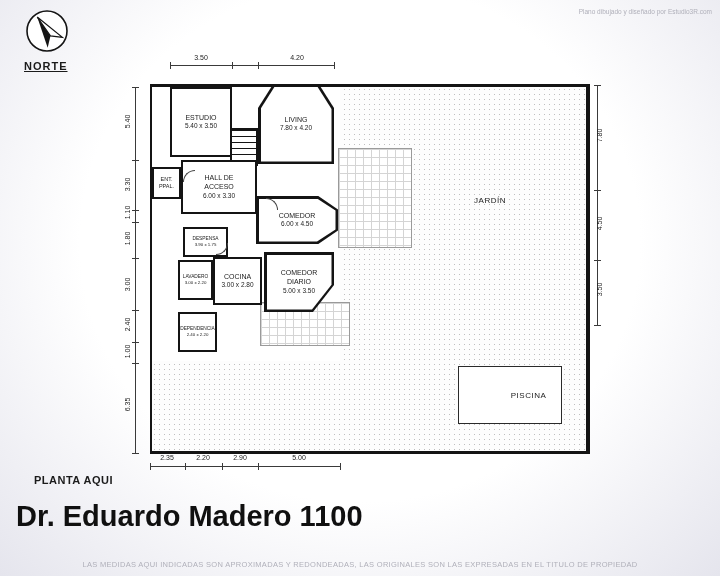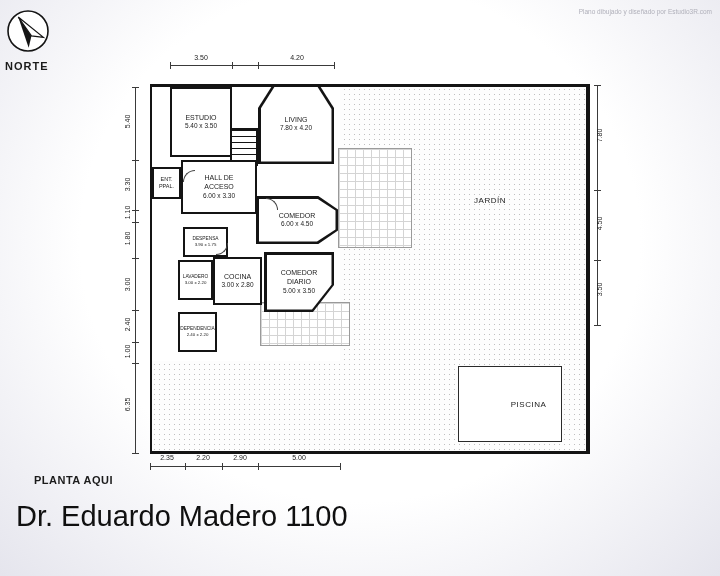--- a/index.html
+++ b/index.html
@@ -1,21 +1,21 @@
 <!DOCTYPE html>
 <html><head>
 <meta charset="utf-8">
 <style>
   * { margin:0; padding:0; box-sizing:border-box; }
   body { width:720px; height:576px; font-family:"Liberation Sans", sans-serif; }
   .page { position:relative; width:720px; height:576px; overflow:hidden;
           background: radial-gradient(ellipse at 50% 42%, #ffffff 55%, #dfdfe9 110%); color:#1b1b1b; }
 
   
-  .north { position:absolute; left:5px; top:8px; width:60px; }
+  .north { position:absolute; left:24px; top:8px; width:60px;text-decoration:underline; }
   .north-label { font-size:11px; font-weight:bold; letter-spacing:1px; margin-top:2px; }
 
   .credit { position:absolute; right:8px; top:8px; font-size:6.5px; color:#b0b0ba; }
 
   
   .plan { position:absolute; left:150px; top:84px; width:440px; height:370px; }
   .property { position:absolute; left:0; top:0; width:440px; height:370px; background-color:#fdfdfd;
               background-image: radial-gradient(#bfbfbf 0.6px, transparent 0.7px); background-size:5px 5px;
               border:solid #141414; border-width:3px 4px 3px 2px; }
   .house-bg { position:absolute; left:2px; top:3px; width:188px; height:274px; background:#fff; }
@@ -48,21 +48,21 @@
   
   .dimgrp { position:absolute; }
   .dline { position:absolute; background:#3a3a3a; }
   .tick { position:absolute; background:#3a3a3a; }
   .hlabel { position:absolute; font-size:7px; color:#222; text-align:center; }
   .vlabel { position:absolute; width:30px; font-size:7px; color:#222; text-align:center;
             transform:rotate(-90deg); }
 
   
   .plan-name { position:absolute; left:34px; top:474px; font-size:11px; font-weight:600; letter-spacing:0.5px; }
-  .big-title { position:absolute; left:16px; top:500px; font-size:29px; font-weight:400; color:#101010;text-align:right; }
+  .big-title { position:absolute; left:16px; top:500px; font-size:29px; font-weight:700; color:#101010;text-align:right; }
   .disclaimer { position:absolute; left:0; right:0; top:560px; text-align:center; font-size:7.5px;
                 color:#b0b0ba; letter-spacing:0.3px; }
 </style>
 </head>
 <body>
 
 <div class="page">
 
   <div class="north">
     <svg width="46" height="46" viewBox="0 0 46 46">
@@ -145,21 +145,21 @@
         <span class="rname" style="max-width:48px;">COMEDOR DIARIO</span>
         <span class="rdims">5.00 x 3.50</span>
       </div>
     </div>
 
     <div class="arc" style="left:33px; top:86px;"></div>
     <div class="arc" style="left:116px; top:114px; transform:rotate(90deg);"></div>
     <div class="arc" style="left:66px; top:159px; transform:rotate(180deg);"></div>
 
     <div class="area-label" style="left:300px; top:112px; width:80px;">JARDÍN</div>
-    <div class="pool" style="left:308px; top:282px; width:104px; height:76px;padding-left:37px;">
+    <div class="pool" style="left:308px; top:282px; width:104px; height:58px;padding-left:37px;">
       <span class="area-label" style="position:static;">PISCINA</span>
     </div>
   </div>
 
   <div class="dimgrp" style="left:150px; top:54px; width:200px; height:16px;">
     <div class="dline" style="left:20px; top:11px; width:164px; height:1px;"></div>
     <div class="tick" style="left:20px; top:8px; width:1px; height:7px;"></div>
     <div class="tick" style="left:82px; top:8px; width:1px; height:7px;"></div>
     <div class="tick" style="left:108px; top:8px; width:1px; height:7px;"></div>
     <div class="tick" style="left:184px; top:8px; width:1px; height:7px;"></div>
@@ -207,14 +207,15 @@
     <div class="tick" style="left:110px; top:9px; width:1px; height:7px;"></div>
     <div class="tick" style="left:192px; top:9px; width:1px; height:7px;"></div>
     <span class="hlabel" style="left:0; top:0; width:38px;">2.35</span>
     <span class="hlabel" style="left:36px; top:0; width:38px;">2.20</span>
     <span class="hlabel" style="left:73px; top:0; width:38px;">2.90</span>
     <span class="hlabel" style="left:130px; top:0; width:42px;">5.00</span>
   </div>
 
   <div class="plan-name">PLANTA AQUI</div>
   <div class="big-title">Dr. Eduardo Madero 1100</div>
+  <div class="disclaimer">LAS MEDIDAS AQUI INDICADAS SON APROXIMADAS Y REDONDEADAS, LAS ORIGINALES SON LAS EXPRESADAS EN EL TITULO DE PROPIEDAD</div>
 
 </div>
 
 </body></html>

